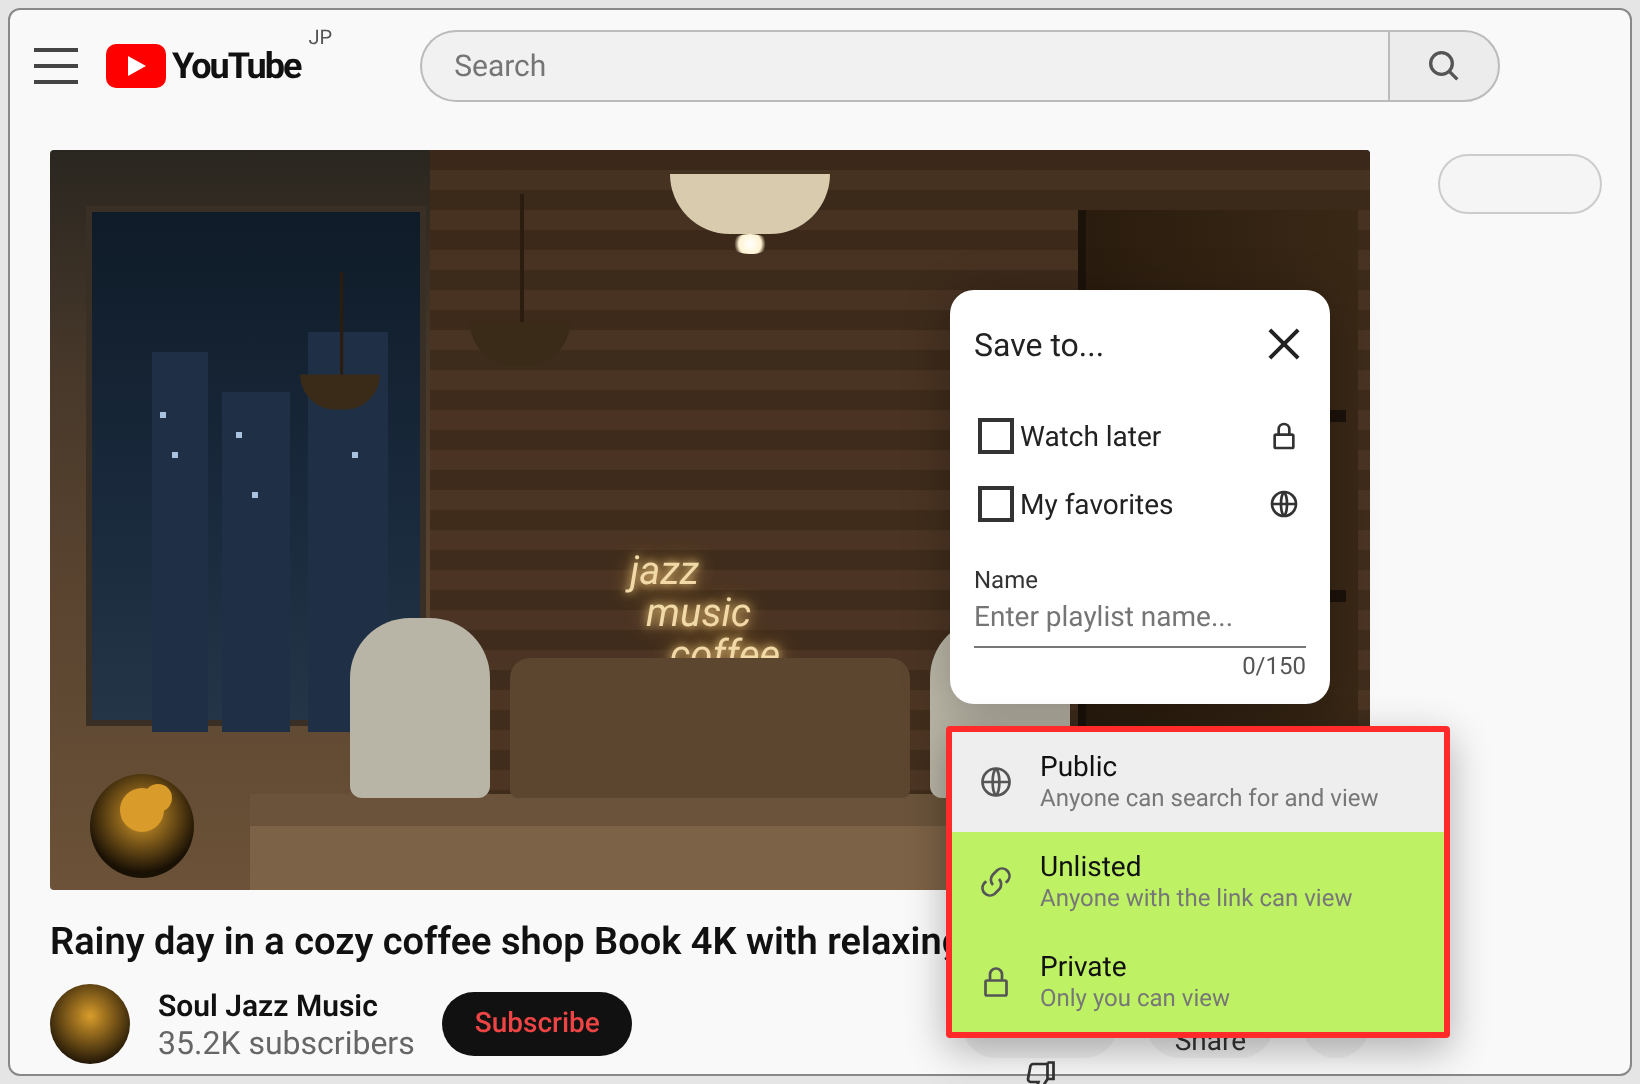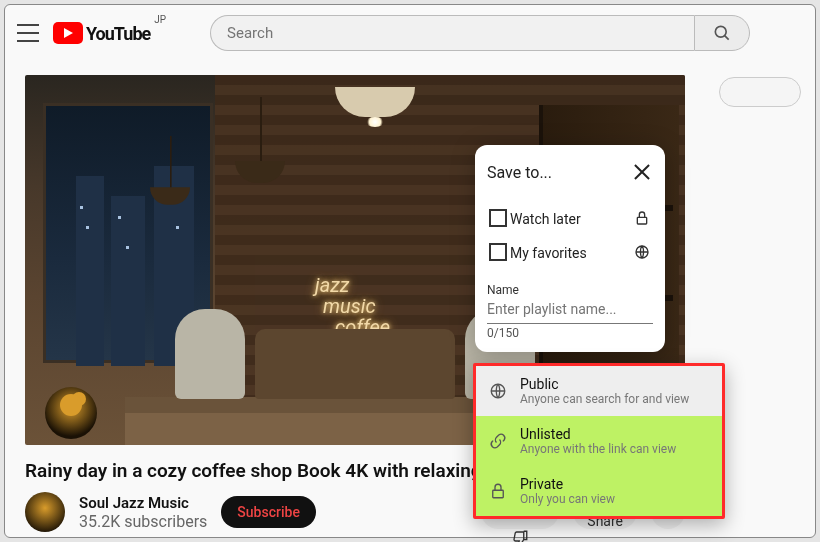--- a/index.html
+++ b/index.html
@@ -70,21 +70,21 @@
   .dialog-head { display: flex; justify-content: space-between; align-items:center; font-size: 16px; color: #222; margin-bottom: 18px; }
   .x-close { width: 22px; height:22px; cursor:pointer; position:relative; }
   .x-close::before,.x-close::after{content:'';position:absolute;left:10px;top:1px;width:2px;height:20px;background:#222;}
   .x-close::before{transform:rotate(45deg);} .x-close::after{transform:rotate(-45deg);}
   .pl-row { display:flex; align-items:flex-end; gap: 3px; padding: 8px 2px; }
   .cb { width: 18px; height: 18px; border: 2px solid #333; }
   .pl-label { flex:1; font-size: 14px; color:#222; }
   .row-icon { width:18px; height:18px; display:flex; align-items:center; justify-content:center; }
   .name-label { font-size: 12px; color:#333; margin-top: 14px; }
   .name-input { width: 100%; border:none; border-bottom: 1px solid #777; font-size: 14px; padding: 4px 0 6px; color:#555; outline:none; background:transparent;}
-  .counter { text-align:left; font-size: 12px; color:#555; margin-top: 2px;}
+  .counter { text-align:right; font-size: 12px; color:#555; margin-top: 2px;}
 
   
   .dropdown { position:absolute; left: 468px; top: 358px; width: 252px; background:#bef264; border: 3px solid #ff2a2a; border-radius: 2px; box-shadow: 0 6px 20px rgba(0,0,0,.3); }
   .opt { display:flex; align-items:center; gap: 12px; padding: 10px 12px; cursor:pointer; }
   .opt .txt .t { font-size: 14px; color:#111; }
   .opt .txt .s { font-size: 12px; color:#777; }
   .opt.sel { background:#eee; }
   .oicon { width:20px; height:20px; display:flex; align-items:center; justify-content:center; flex-shrink:0; }
 
   svg { display:block; }

